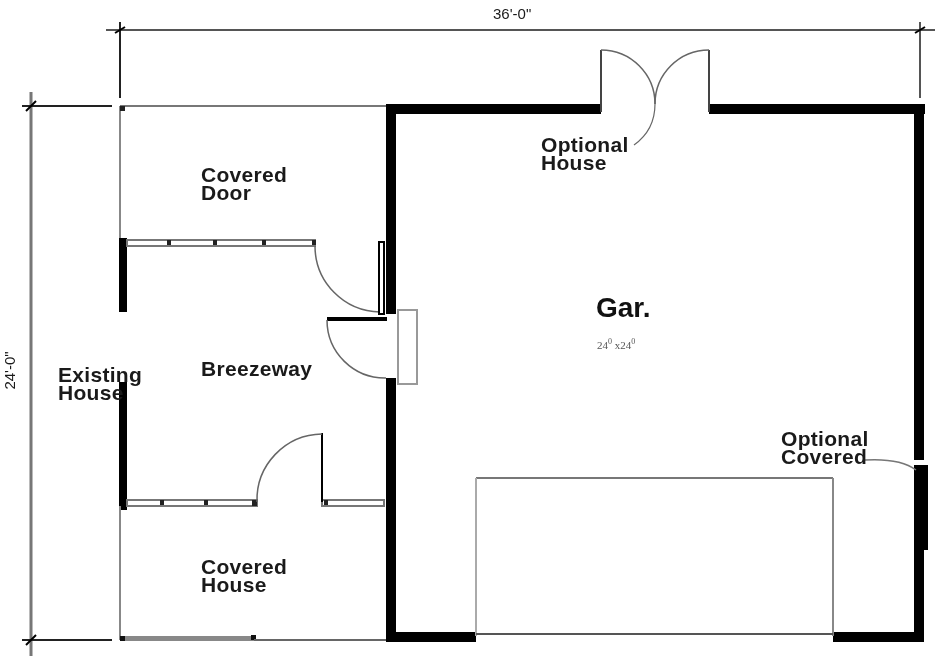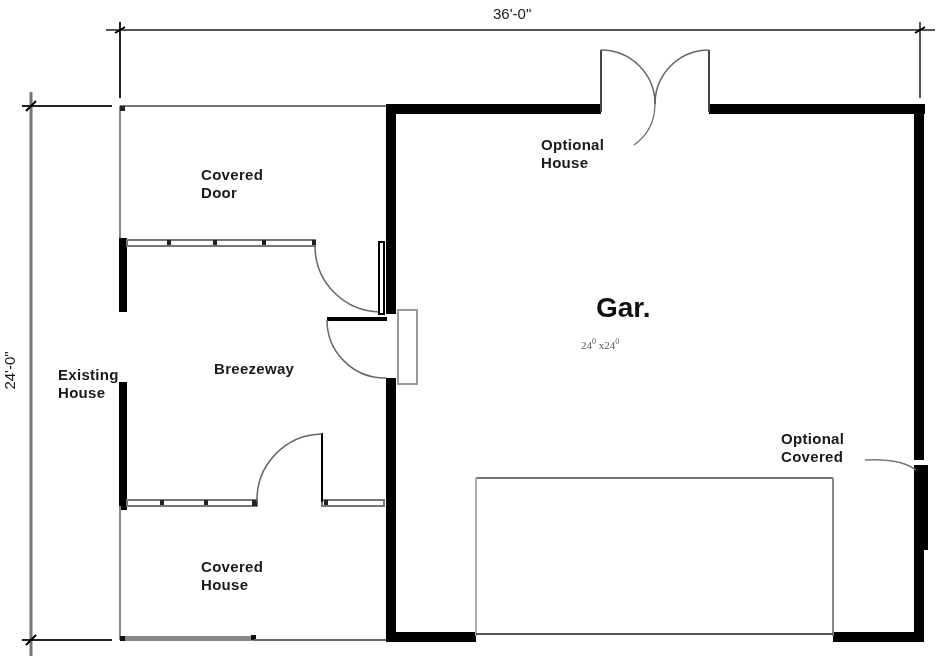--- a/index.html
+++ b/index.html
@@ -1,18 +1,18 @@
 <!DOCTYPE html>
 <html><head>
   <meta charset="utf-8">
   <style>
     html, body { margin: 0; padding: 0; background: #ffffff; }
     body { width: 947px; height: 664px; overflow: hidden; position: relative; font-family: "Liberation Sans", sans-serif; }
     #plan { position: absolute; left: 0; top: 0; width: 947px; height: 664px; }
-    .lbl { position: absolute; font-family: "Liberation Sans", sans-serif; font-weight: bold; color: #1a1a1a; font-size: 15px; line-height: 18px; letter-spacing: 0.3px; }
+    .lbl { position: absolute; font-family: "Liberation Sans", sans-serif; font-weight: bold; color: #1a1a1a; font-size: 21px; line-height: 18px; letter-spacing: 0.3px; }
     .dim { position: absolute; font-family: "Liberation Sans", sans-serif; color: #1a1a1a; font-size: 15px; }
     .gar-title { position: absolute; font-family: "Liberation Sans", sans-serif; font-weight: bold; color: #111; font-size: 28px; }
     .gar-size { position: absolute; font-family: "Liberation Serif", serif; color: #555; font-size: 11px; }
     .gar-size sup { font-size: 8px; }
   </style>
 </head>
 <body>
 
 <svg id="plan" viewBox="0 0 947 664" xmlns="http://www.w3.org/2000/svg">
 
@@ -110,34 +110,34 @@
 <div class="lbl" style="left:201px; top:166px;">
   <div>Covered</div>
   <div>Door</div>
 </div>
 
 <div class="lbl" style="left:58px; top:330px;margin-top:36px;">
   <div>Existing</div>
   <div>House</div>
 </div>
 
-<div class="lbl" style="left:214px; top:360px;">Breezeway</div>
+<div class="lbl" style="left:201px; top:360px;">Breezeway</div>
 
 <div class="lbl" style="left:201px; top:558px;">
   <div>Covered</div>
   <div>House</div>
 </div>
 
 <div class="lbl" style="left:541px; top:136px;">
   <div>Optional</div>
   <div>House</div>
 </div>
 
 <div class="lbl" style="left:781px; top:430px;">
   <div>Optional</div>
   <div>Covered</div>
 </div>
 
 <div class="gar-title" style="left:596px; top:292px;">Gar.</div>
-<div class="gar-size" style="left:581px; top:337px;">
+<div class="gar-size" style="left:597px; top:337px;">
   <span>24</span><sup>0</sup>
   <span>x</span><span>24</span><sup>0</sup>
 </div>
 
 </body></html>

